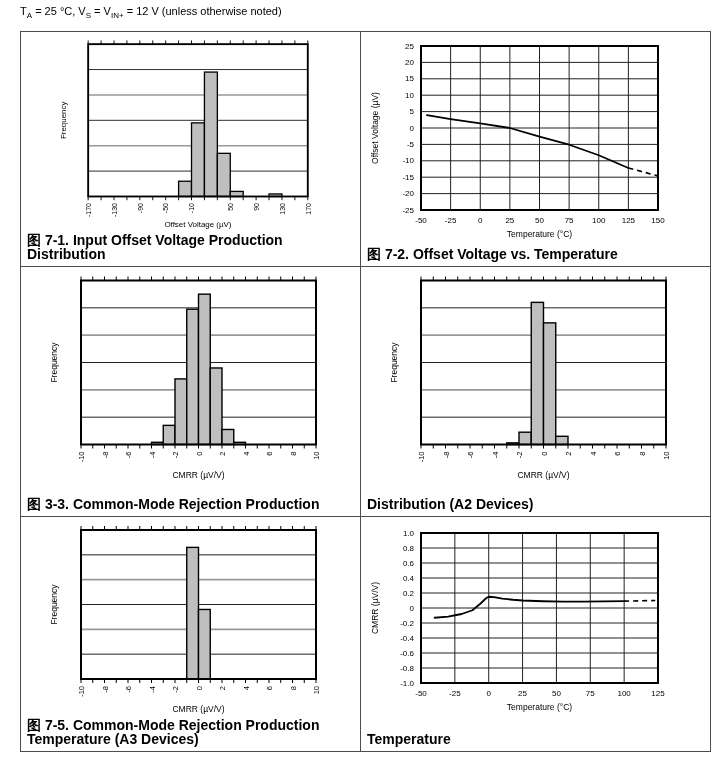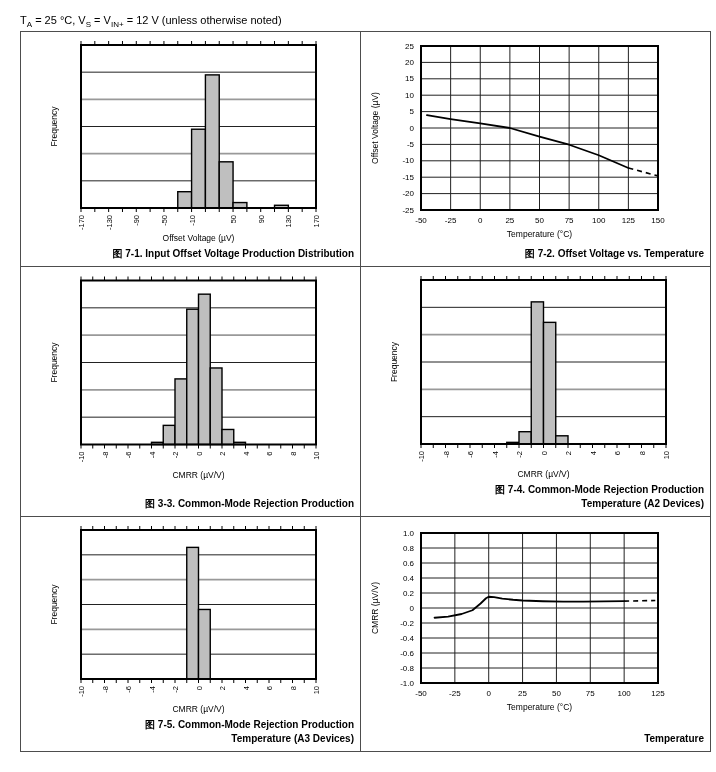--- a/index.html
+++ b/index.html
@@ -2,40 +2,40 @@
 <html><head>
 <meta charset="utf-8">
 <style>
   html,body{margin:0;padding:0;}
   body{
     width:716px;height:772px;position:relative;background:#ffffff;
     font-family:"Liberation Sans","DejaVu Sans",sans-serif;color:#000;
     overflow:hidden;
   }
   .conditions{
-    position:absolute;left:20px;top:14px;font-size:11px;color:#000;white-space:nowrap;
+    position:absolute;left:20px;top:5px;font-size:11px;color:#000;white-space:nowrap;
   }
   .conditions sub{font-size:8px;}
   .figure-grid{
     position:absolute;left:20px;top:31px;width:691px;height:721px;
     display:grid;grid-template-columns:340px 1fr;grid-template-rows:235px 250px 1fr;
     border:1px solid #4d4d4d;box-sizing:border-box;background:#fff;
   }
   .panel{
     display:flex;flex-direction:column;box-sizing:border-box;min-width:0;min-height:0;
     border-right:1px solid #4d4d4d;border-bottom:1px solid #4d4d4d;
   }
   .panel:nth-child(2n){border-right:none;}
   .panel:nth-child(5),.panel:nth-child(6){border-bottom:none;}
   .panel svg{display:block;width:100%;}
   .r1 svg{height:214px;}
   .r2 svg{height:216px;}
   .r3 svg{height:204px;}
   figcaption{
-    margin-top:auto;text-align:right;font-weight:bold;font-size:10px;line-height:14px;
+    margin-top:auto;text-align:left;font-weight:bold;font-size:14px;line-height:14px;
     padding:1px 6px 5px 6px;
   }
   figcaption span{display:block;}
   svg text{font-family:"Liberation Sans","DejaVu Sans",sans-serif;fill:#000;}
   figure{margin:0;}
 </style>
 </head>
 <body>
 
 <div class="conditions"><span>T</span><sub>A</sub><span> = 25 °C, V</span><sub>S</sub><span> = V</span><sub>IN+</sub><span> = 12 V (unless otherwise noted)</span></div>
@@ -298,22 +298,21 @@
         <text x="185.5" y="184" transform="rotate(-90 185.5 184)" text-anchor="end" font-size="7.5">0</text>
         <text x="210" y="184" transform="rotate(-90 210 184)" text-anchor="end" font-size="7.5">2</text>
         <text x="234.5" y="184" transform="rotate(-90 234.5 184)" text-anchor="end" font-size="7.5">4</text>
         <text x="259" y="184" transform="rotate(-90 259 184)" text-anchor="end" font-size="7.5">6</text>
         <text x="283.5" y="184" transform="rotate(-90 283.5 184)" text-anchor="end" font-size="7.5">8</text>
         <text x="308" y="184" transform="rotate(-90 308 184)" text-anchor="end" font-size="7.5">10</text>
         <text x="182.5" y="210" text-anchor="middle" font-size="8.5">CMRR (µV/V)</text>
         <text x="36" y="95" text-anchor="middle" font-size="8.5" transform="rotate(-90 36 95)">Frequency</text>
       </svg>
     <figcaption>
-      <span>图 7-4. Common-Mode Rejection Production</span>
-      <span>Temperature (A2 Devices)</span>
+      <span>Distribution (A2 Devices)</span>
     </figcaption>
   </figure>
 
   <figure class="panel r3">
     <svg viewBox="0 0 339 200">
         <line x1="60" y1="37.83333333333333" x2="295" y2="37.83333333333333" stroke="#222222" stroke-width="1"></line>
         <line x1="60" y1="62.666666666666664" x2="295" y2="62.666666666666664" stroke="#999999" stroke-width="1.7"></line>
         <line x1="60" y1="87.5" x2="295" y2="87.5" stroke="#222222" stroke-width="1"></line>
         <line x1="60" y1="112.33333333333333" x2="295" y2="112.33333333333333" stroke="#999999" stroke-width="1.7"></line>
         <line x1="60" y1="137.16666666666669" x2="295" y2="137.16666666666669" stroke="#222222" stroke-width="1"></line>

